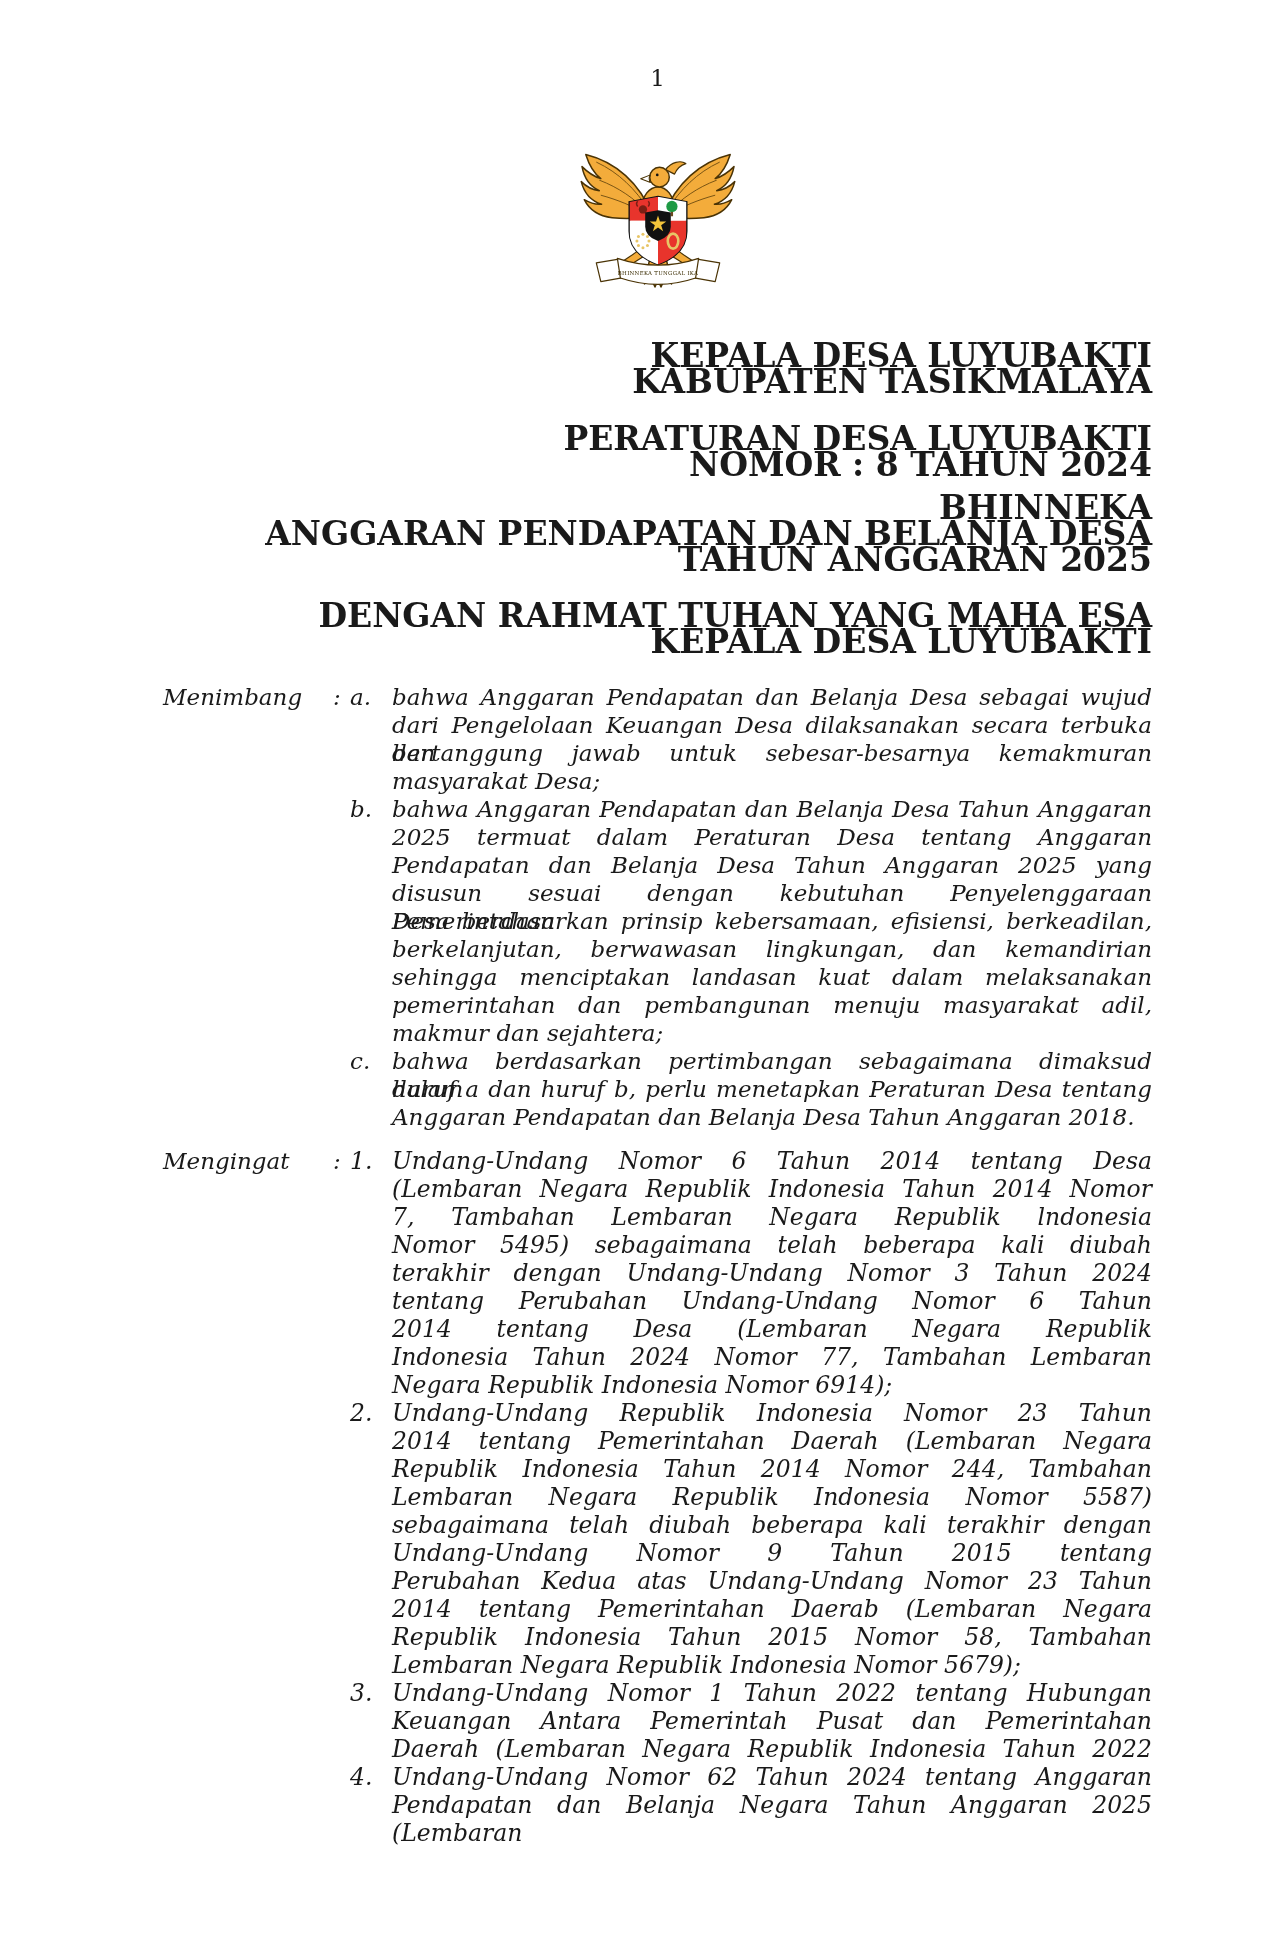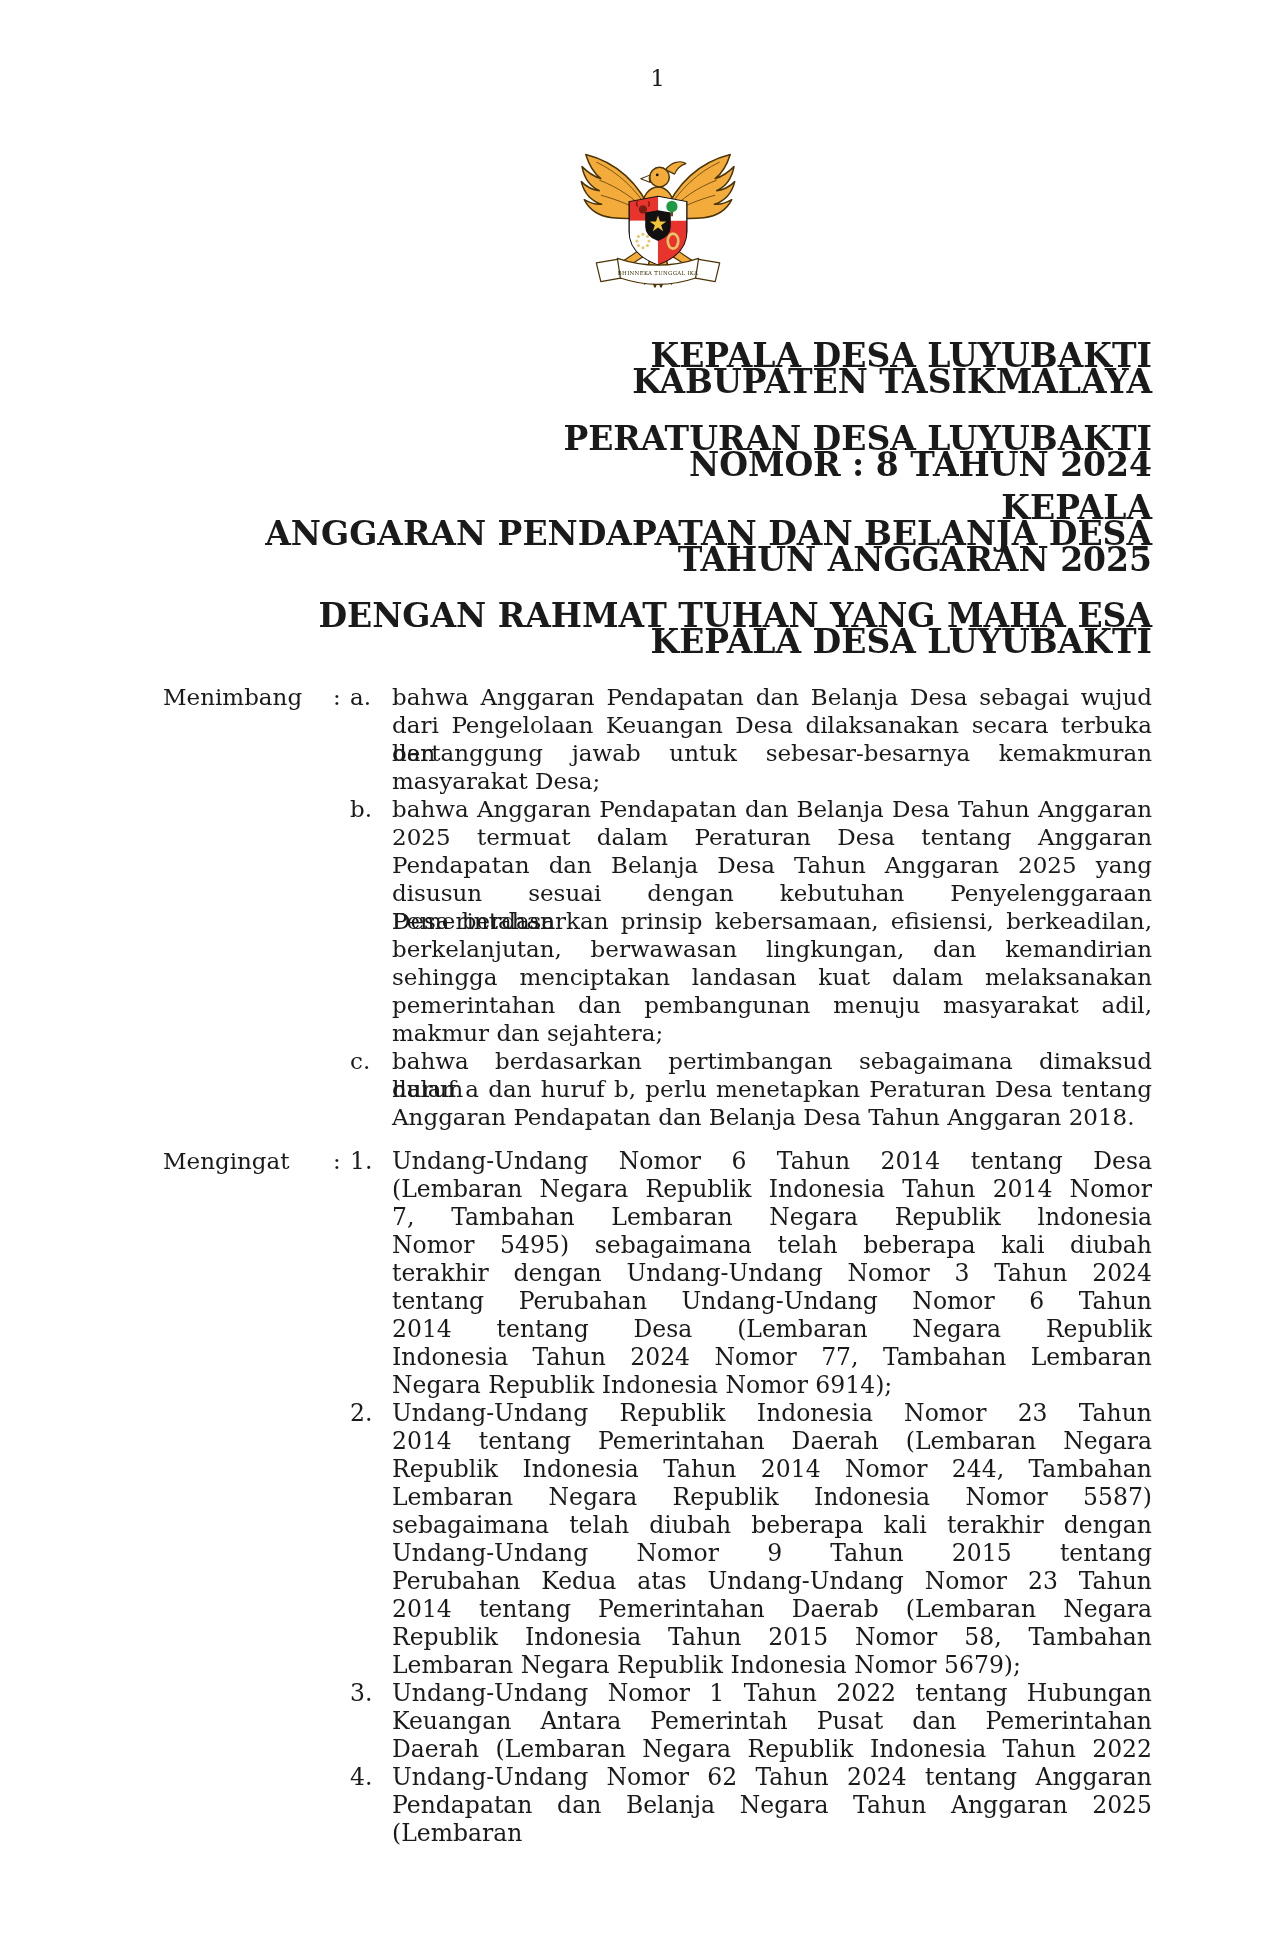--- a/index.html
+++ b/index.html
@@ -13,21 +13,21 @@
   }
   .content{margin-left:163px;margin-right:124px;}
   .page-number{padding-top:64px;text-align:center;font-size:23px;line-height:29px;}
   .emblem{margin:42px auto 0 auto;width:166px;height:158px;}
   .emblem svg{display:block;}
   .hblock{text-align:right;font-weight:bold;font-size:33px;line-height:26px;}
   .hblock.office{margin-top:50px;}
   .hblock.regulation{margin-top:31px;}
   .hblock.subject{margin-top:17px;}
   .hblock.invocation{margin-top:30px;}
-  .body-sections{margin-top:28px;font-size:23px;line-height:28px;}
+  .body-sections{margin-top:28px;font-size:23px;line-height:28px;font-style:italic;}
   .section{display:flex;align-items:flex-start;}
   .section + .section{margin-top:16px;}
   .sec-label{width:170px;flex:0 0 170px;font-size:23px;}
   .sec-colon{width:17px;flex:0 0 17px;font-size:23px;}
   .sec-items{flex:1;min-width:0;}
   .item{display:flex;align-items:flex-start;}
   .marker{width:42px;flex:0 0 42px;}
   .lines{flex:1;min-width:0;}
   .line{
     height:28px;line-height:28px;
@@ -131,21 +131,21 @@
       <div>KEPALA DESA LUYUBAKTI</div>
       <div>KABUPATEN TASIKMALAYA</div>
     </div>
 
     <div class="hblock regulation">
       <div>PERATURAN DESA LUYUBAKTI</div>
       <div>NOMOR : 8 TAHUN 2024</div>
     </div>
 
     <div class="hblock subject">
-      <div>KEPALA</div>
+      <div>BHINNEKA</div>
       <div>ANGGARAN PENDAPATAN DAN BELANJA DESA</div>
       <div>TAHUN ANGGARAN 2025</div>
     </div>
 
     <div class="hblock invocation">
       <div>DENGAN RAHMAT TUHAN YANG MAHA ESA</div>
       <div>KEPALA DESA LUYUBAKTI</div>
     </div>
 
     <div class="body-sections">

